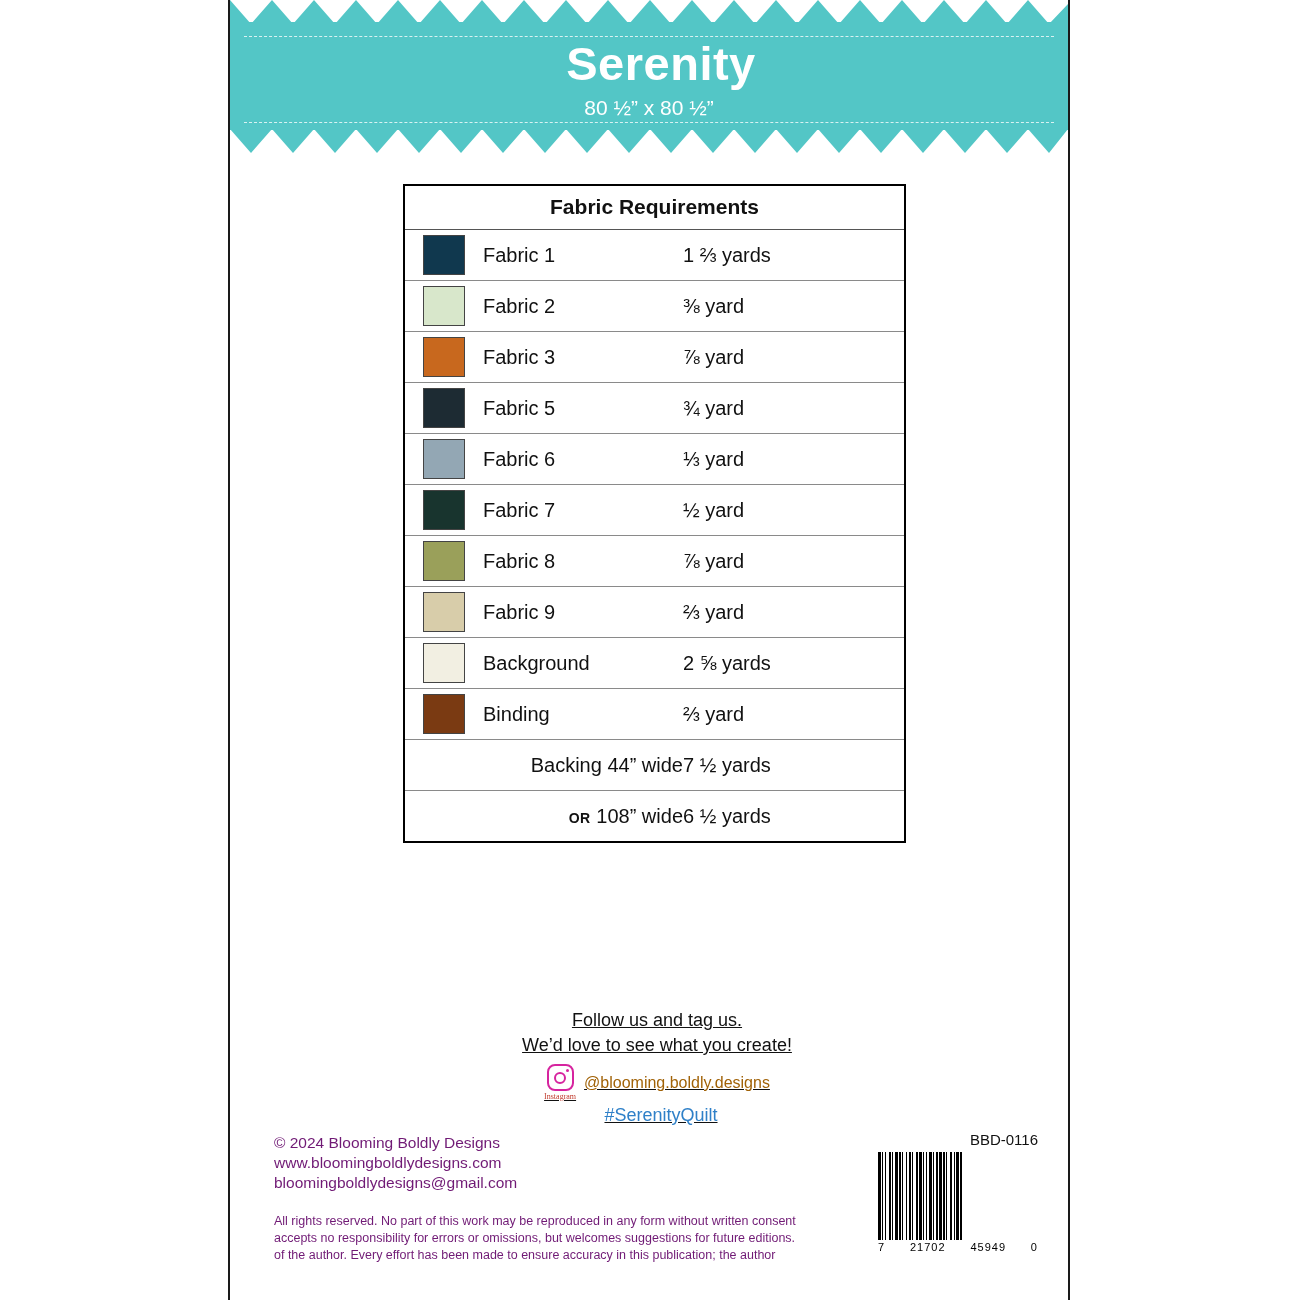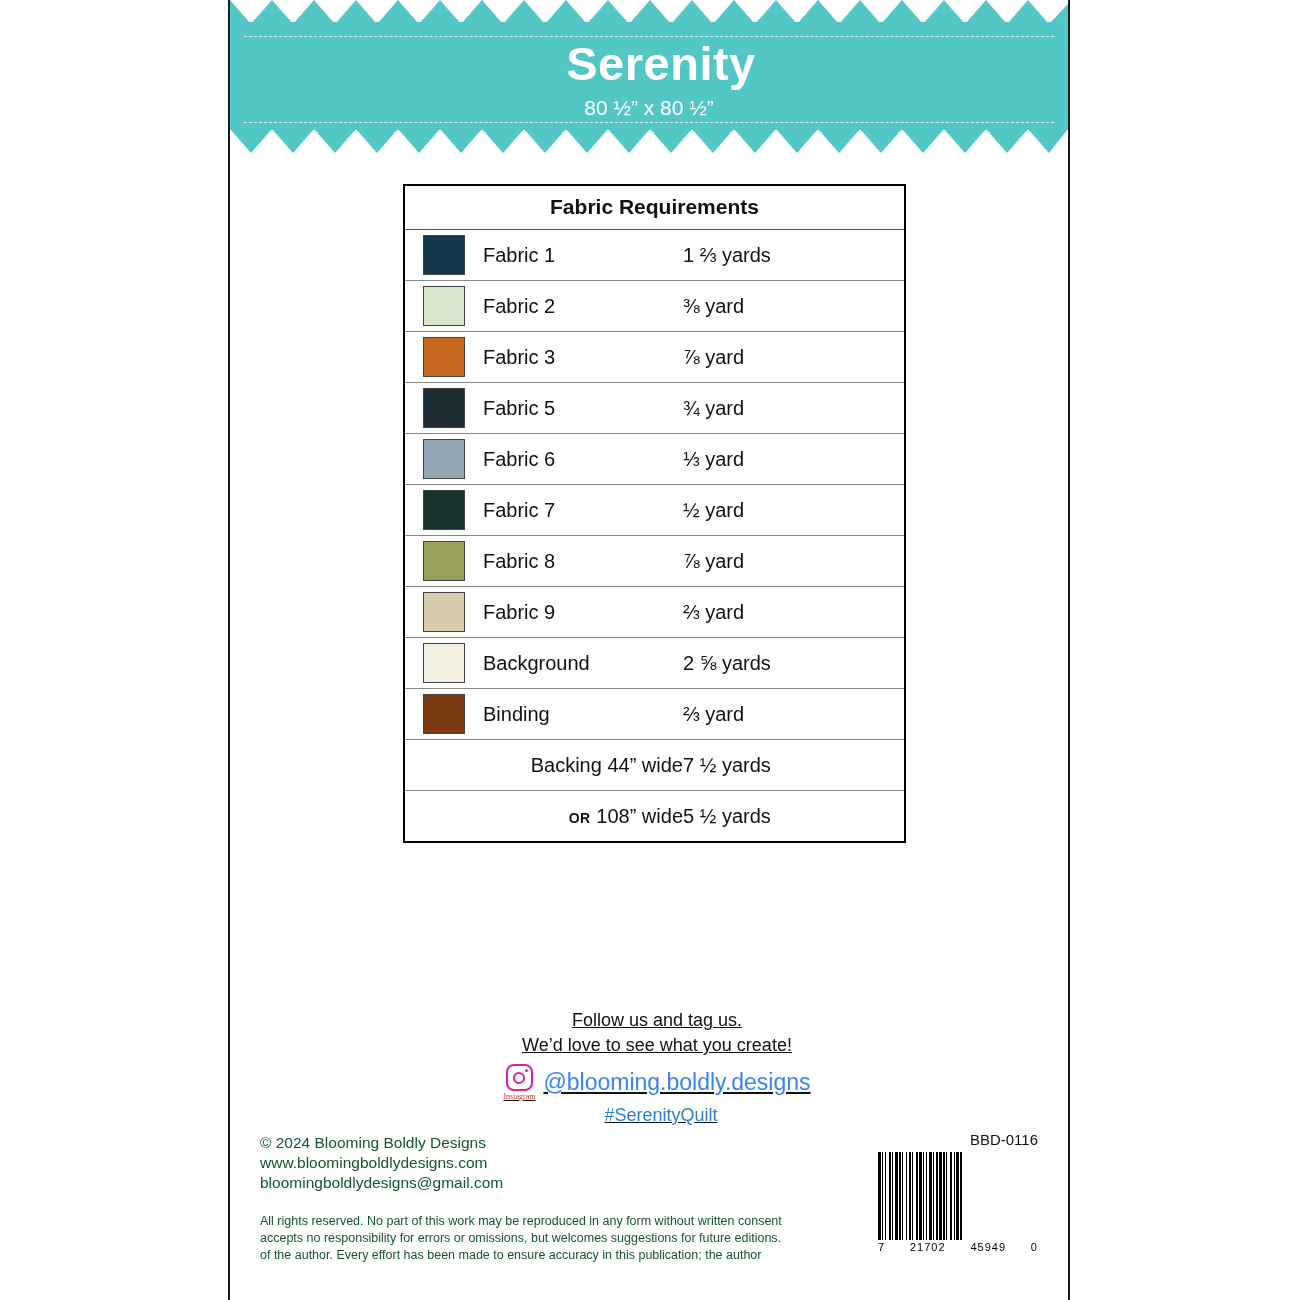--- a/index.html
+++ b/index.html
@@ -197,38 +197,38 @@
     background: #d6249f;
     border-radius: 50%;
   }
   .ig-caption {
     font-size: 8px;
     color: #c0392b;
     margin-top: 2px;
     font-family: "Liberation Serif", serif;
   }
   .handle {
-    color: #3b82f6;
-    font-size: 23px;
+    color: #a16207;
+    font-size: 16px;
   }
   .hashtag {
     color: #2f80c8;
     font-size: 18px;
     text-align: center;
     margin-top: 2px;
     margin-left: 8px;
   }
 
   
   .footer {
     position: absolute;
-    left: 30px;
+    left: 44px;
     top: 1133px;
     width: 780px;
-    color: #14532d;
+    color: #701a75;
   }
   .footer .contact {
     font-size: 15.5px;
     line-height: 20px;
   }
   .footer .legal {
     margin-top: 20px;
     font-size: 12.5px;
     line-height: 17px;
     width: 600px;
@@ -347,21 +347,21 @@
             <td class="swatch-cell"><span class="swatch" style="background: rgb(122, 58, 18);"></span></td>
             <td class="name-cell">Binding</td>
             <td class="amount-cell">⅔ yard</td>
           </tr>
           <tr>
             <td class="backing-name" colspan="2"><span>Backing 44” wide</span></td>
             <td class="amount-cell">7 ½ yards</td>
           </tr>
           <tr class="no-rule">
             <td class="backing-name" colspan="2"><span class="smallcaps-or">OR</span> <span>108” wide</span></td>
-            <td class="amount-cell">5 ½ yards</td>
+            <td class="amount-cell">6 ½ yards</td>
           </tr>
         </tbody>
     </table>
   </div>
 
   <div class="social">
     <div>Follow us and tag us.</div>
     <div class="line2">We’d love to see what you create!</div>
     <div class="handle-row">
       <span class="ig-icon-wrap">

